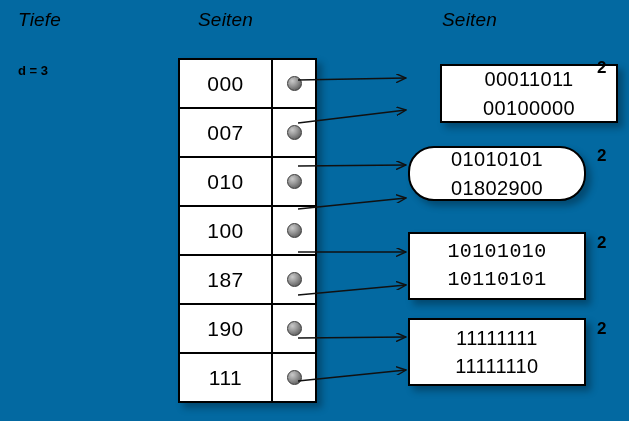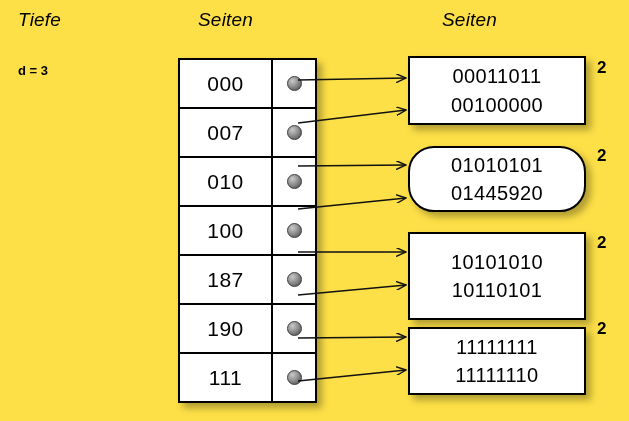--- a/index.html
+++ b/index.html
@@ -8,21 +8,21 @@
     background: #ffffff;
   }
   body {
     font-family: "Liberation Sans", "DejaVu Sans", sans-serif;
     color: #000000;
   }
   #canvas {
     position: relative;
     width: 629px;
     height: 421px;
-    background: #fde047;
+    background: #0369a1;
     overflow: hidden;
   }
 
   
   .heading {
     position: absolute;
     font-style: italic;
     font-size: 19px;
     font-weight: 400;
     letter-spacing: 0.2px;
@@ -206,37 +206,37 @@
       <line x1="298" y1="123" x2="406" y2="110"></line>
       <line x1="298" y1="166" x2="406" y2="165"></line>
       <line x1="298" y1="209" x2="406" y2="198"></line>
       <line x1="298" y1="252" x2="406" y2="252"></line>
       <line x1="298" y1="295" x2="406" y2="285"></line>
       <line x1="298" y1="338" x2="406" y2="337"></line>
       <line x1="298" y1="381" x2="406" y2="370"></line>
     </g>
   </svg>
 
-  <div class="page-box" style="top:56px;height:69px;">
+  <div class="page-box" style="top:64px;height:59px;margin-left:32px;">
     <div class="page-line">00011011</div>
     <div class="page-line">00100000</div>
   </div>
   <div class="page-count" style="top:58px;">2</div>
 
-  <div class="page-box" style="top:146px;height:66px;border-radius:26px;">
+  <div class="page-box" style="top:146px;height:55px;border-radius:26px;">
     <div class="page-line">01010101</div>
-    <div class="page-line">01445920</div>
+    <div class="page-line">01802900</div>
   </div>
   <div class="page-count" style="top:146px;">2</div>
 
-  <div class="page-box" style="top:232px;height:88px;">
+  <div class="page-box" style="top:232px;height:68px;font-family:Liberation Mono, monospace;">
     <div class="page-line">10101010</div>
     <div class="page-line">10110101</div>
   </div>
   <div class="page-count" style="top:233px;">2</div>
 
-  <div class="page-box" style="top:327px;height:68px;">
+  <div class="page-box" style="top:318px;height:68px;">
     <div class="page-line">11111111</div>
     <div class="page-line">11111110</div>
   </div>
   <div class="page-count" style="top:319px;">2</div>
 
 </div>
 
 </body></html>

